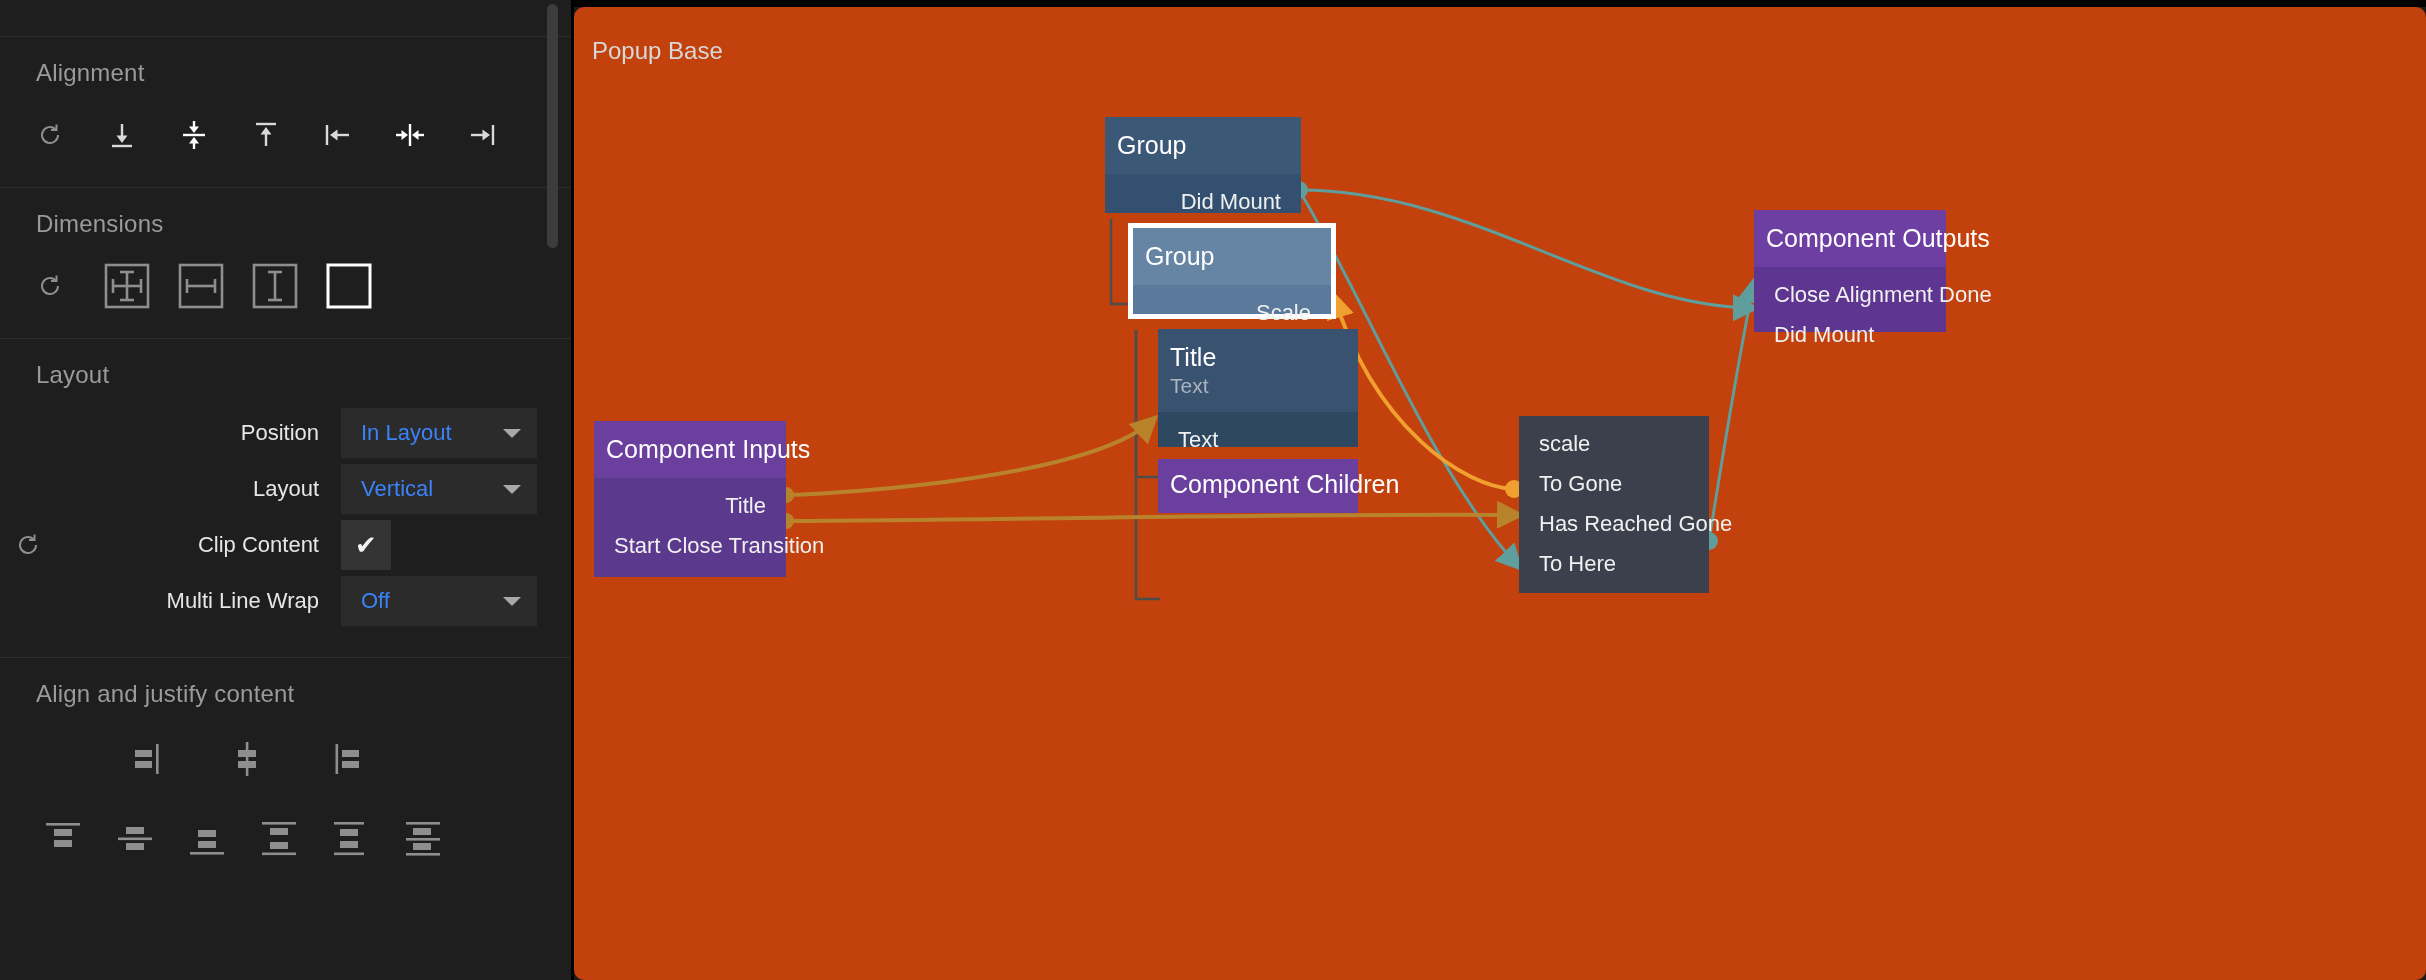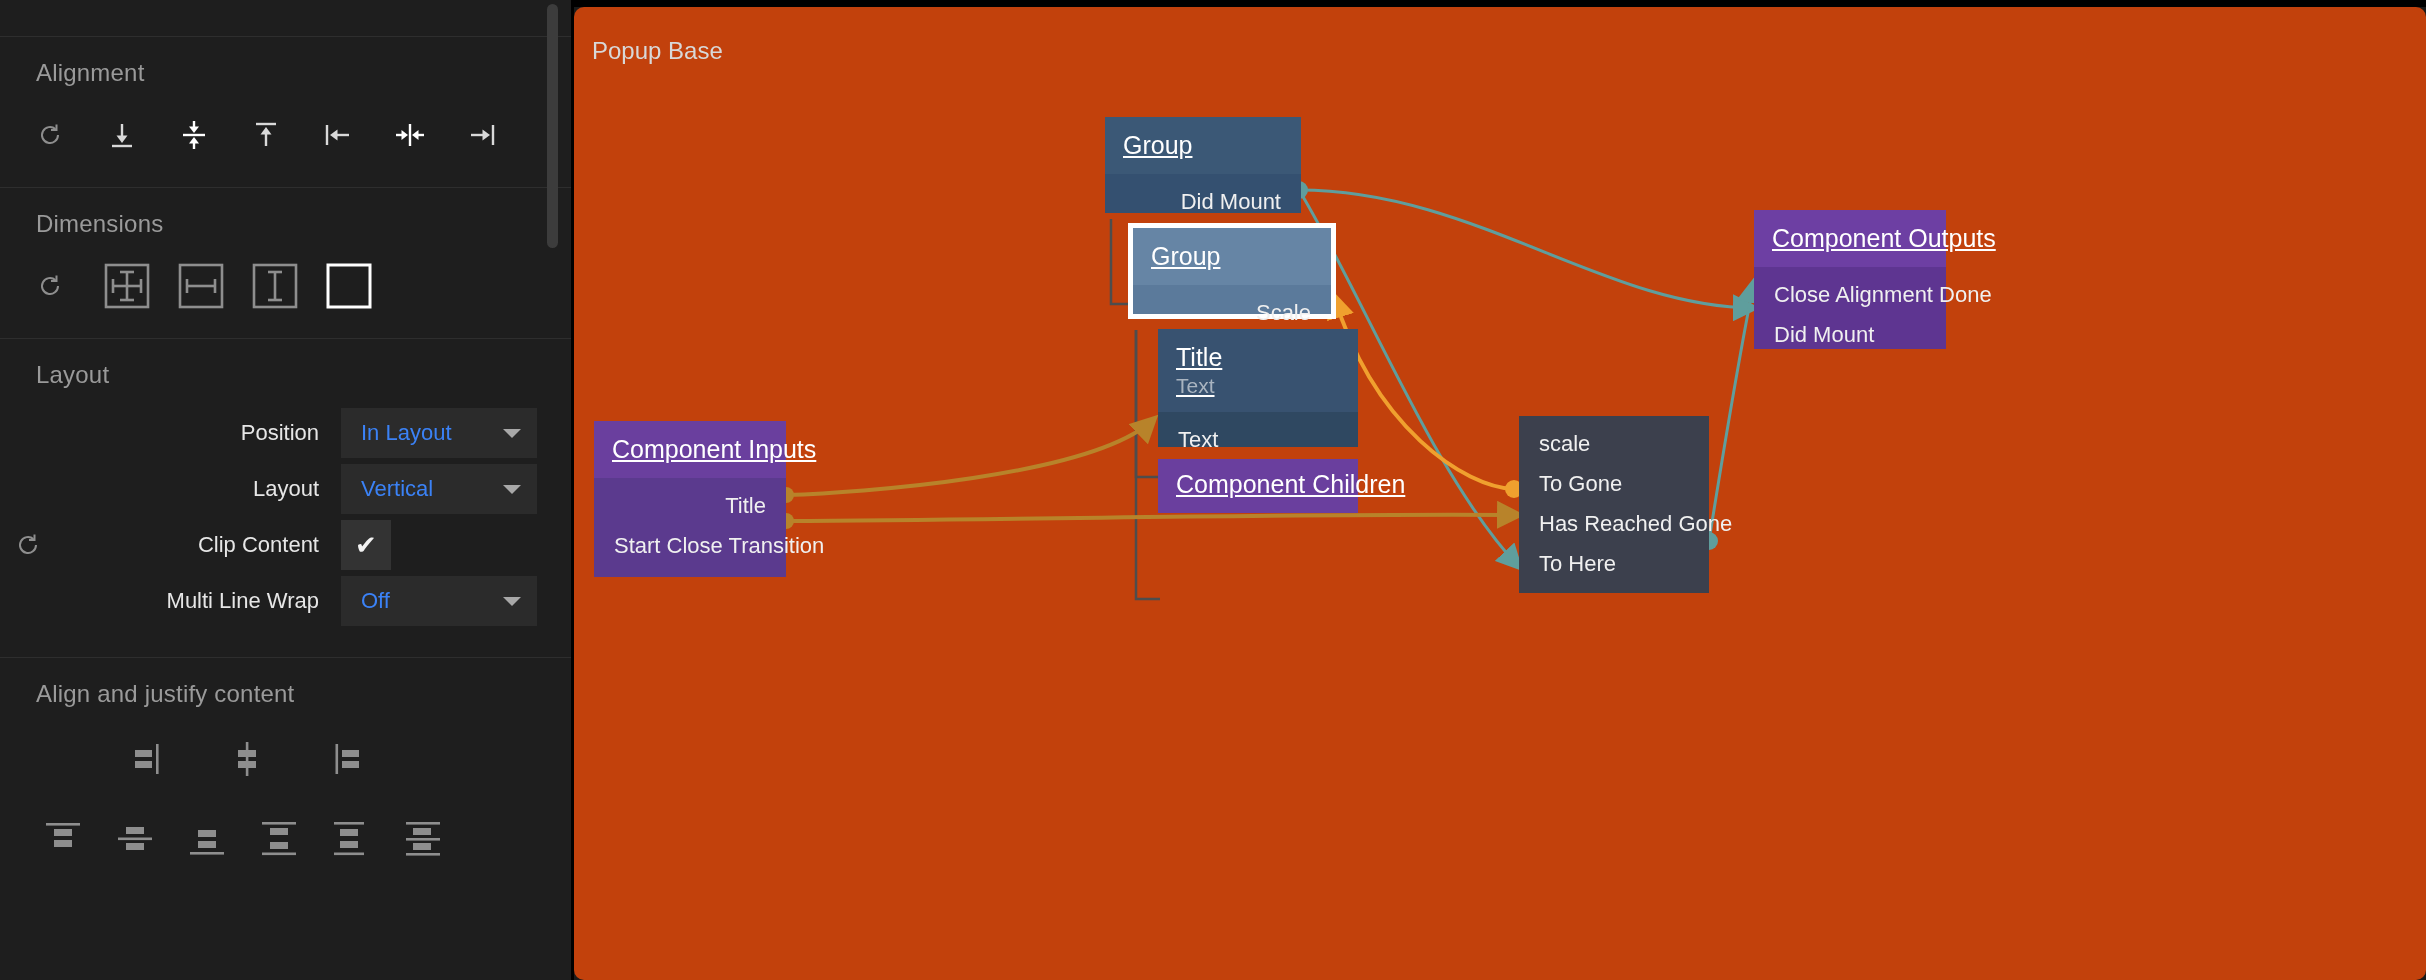--- a/index.html
+++ b/index.html
@@ -83,23 +83,22 @@
   }
   .breadcrumb {
     position: absolute; left: 18px; top: 30px;
     color: #d8d8d8; font-size: 24px;
   }
 
   .edges { position: absolute; left: 0; top: 0; width: 100%; height: 973px; pointer-events: none; }
 
   .node { position: absolute; }
   .node-header {
-    font-size: 25px; color: #ffffff; padding: 14px 0 14px 18px;
+    font-size: 25px; color: #ffffff; padding: 14px 0 14px 12px;
     white-space: nowrap;
-    text-decoration: underline;
   }
   .node-header .sub { display:block; font-size: 21px; color:#a9b4c0; margin-top: 2px;}
   .node-body { padding: 8px 0 14px 0; }
   .port { font-size: 22px; color: #f0f0f0; line-height: 1; padding: 9px 20px; white-space: nowrap; }
   .port.out { text-align: right; }
   .port.in { text-align: left; }
   .port.mid { text-align: right; }
 
   
   .n-group      { background: #345070; }
@@ -445,21 +444,21 @@
 
       <div class="node n-states" style="left:945px; top:409px; width:190px; height:177px;">
         <div class="node-body">
           <div class="port in">scale</div>
           <div class="port in">To Gone</div>
           <div class="port mid">Has Reached Gone</div>
           <div class="port in">To Here</div>
         </div>
       </div>
 
-      <div class="node n-purple-o" style="left:1180px; top:203px; width:192px; height:139px;">
+      <div class="node n-purple-o" style="left:1180px; top:203px; width:192px; height:122px;">
         <div class="node-header">Component Outputs</div>
         <div class="node-body">
           <div class="port in">Close Alignment Done</div>
           <div class="port in">Did Mount</div>
         </div>
       </div>
 
     </div>
   </section>
 </div>

